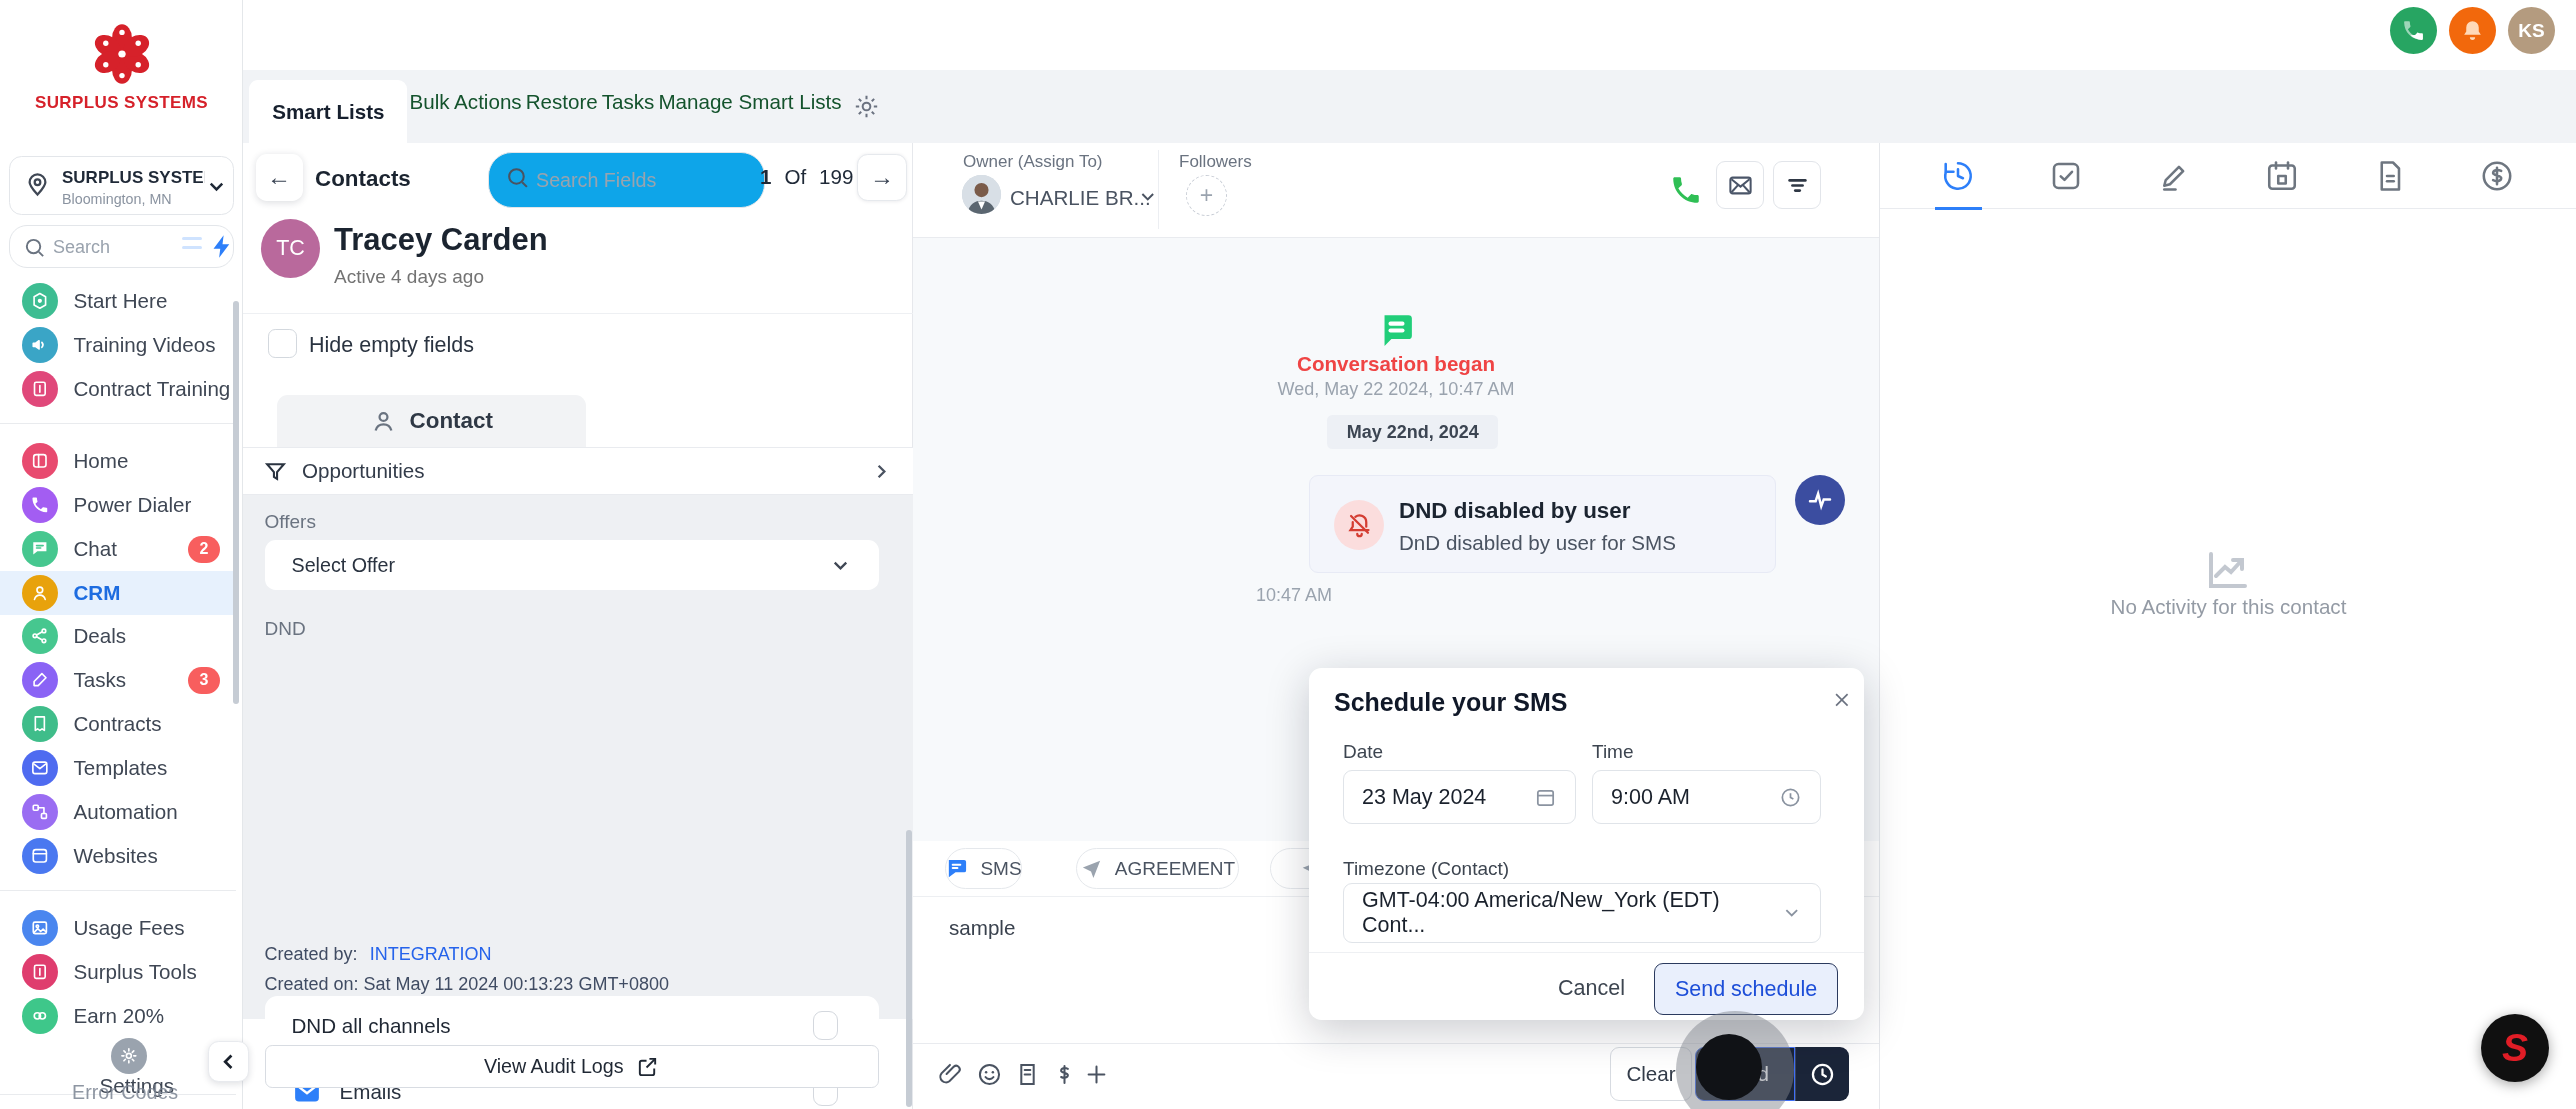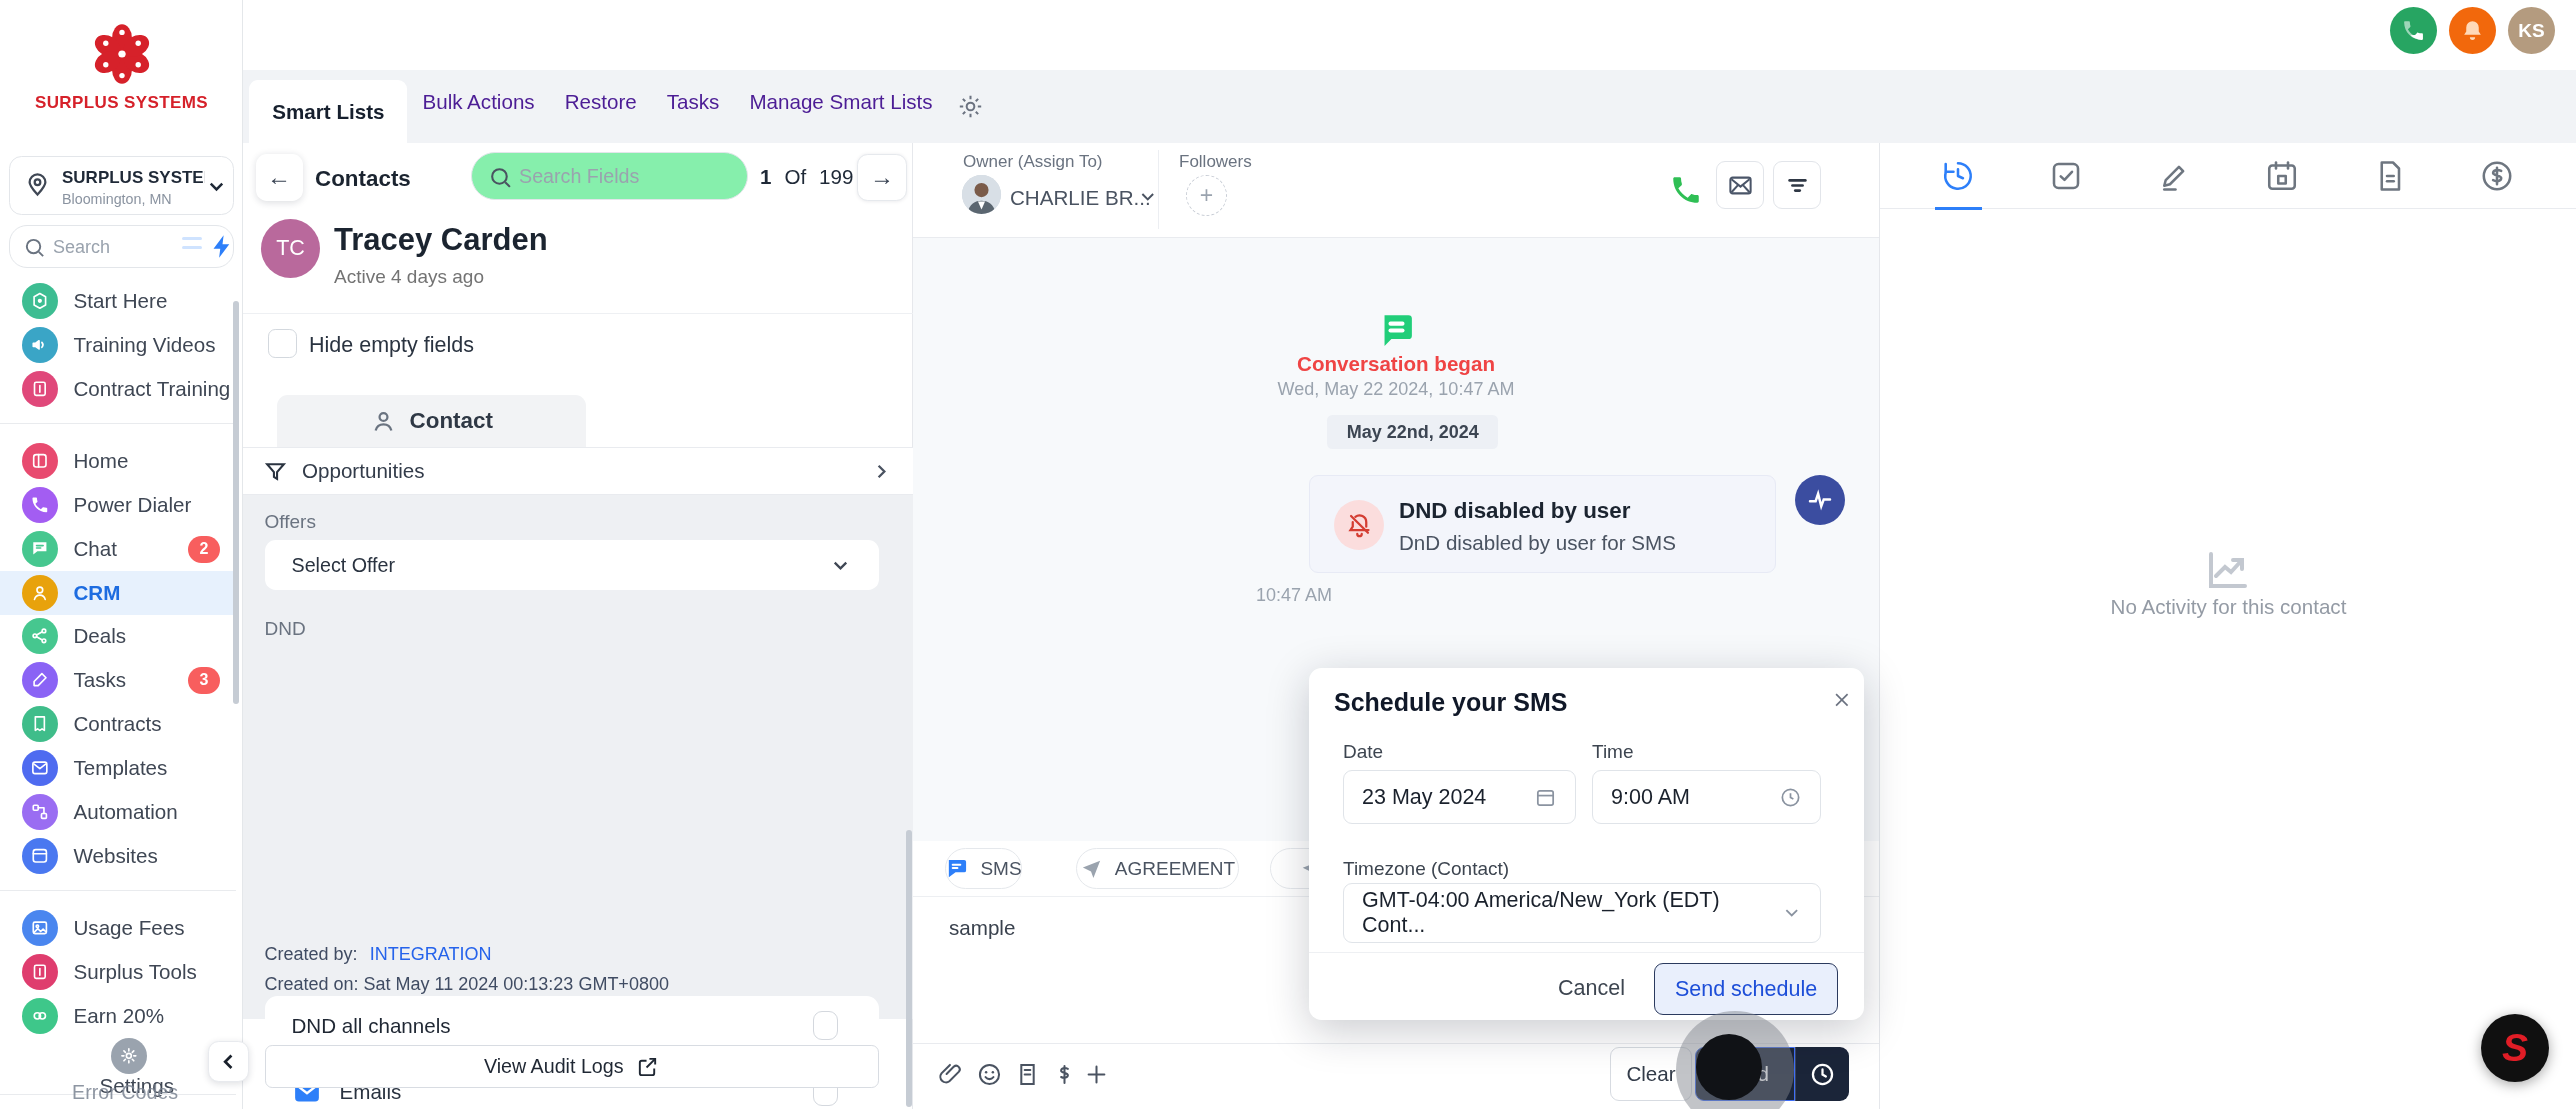--- a/index.html
+++ b/index.html
@@ -21,30 +21,30 @@
   .side-item.active .lbl{color:#1d6ce0;font-weight:600}
   .side-item .badge{margin-left:auto;margin-right:16px;background:#f85e5e;color:#fff;font-size:16px;font-weight:600;min-width:32px;height:27px;border-radius:13.4px;display:flex;align-items:center;justify-content:center}
   .side-divider{left:0;width:236px;height:0.9px;background:#e9ebee}
   .faded-label{left:72px;font-size:19.7px;color:#7b8492;opacity:.85}
   #side-scroll{left:233px;top:301px;width:6.3px;height:403px;background:#c6ccd4;border-radius:3.6px}
   #collapse-btn{left:208px;top:1041px;width:41px;height:41px;background:#fff;border:0.9px solid #e8eaee;border-radius:10.7px;box-shadow:0 1.8px 7.2px rgba(20,30,50,.14);display:flex;align-items:center;justify-content:center;z-index:9}
   
   #topstrip{left:243px;top:0;width:2333px;height:70px;background:#fff}
   .tcircle{width:47px;height:47px;border-radius:50%;top:7.2px;display:flex;align-items:center;justify-content:center;color:#fff;font-size:19px;font-weight:600}
   #navband{left:243px;top:70px;width:2333px;height:73px;background:#f1f3f6;display:flex;align-items:flex-end;padding-left:6.3px}
-  .nav-tab{font-size:20.6px;color:#4c1d95;padding:0 15px;height:82px;display:flex;align-items:center;cursor:pointer}
+  .nav-tab{font-size:20.6px;color:#14532d;padding:0 2px;height:82px;display:flex;align-items:center;cursor:pointer}
   .nav-tab.active{background:#fff;border-radius:9px 9px 0 0;height:63px;font-weight:700;color:#17202e;padding:0 23px}
   #nav-gear{margin-left:9px;height:73px;display:flex;align-items:center;cursor:pointer}
   
   #cpanel{left:243px;top:143px;width:670px;height:966px;background:#fff;border-right:0.9px solid #e6e8ec}
   .sq-btn{background:#fff;border-radius:10.7px;display:flex;align-items:center;justify-content:center;font-size:24px;color:#374151}
   #cp-back{left:12.5px;top:10.7px;width:47px;height:47px;box-shadow:0 1.8px 7.2px rgba(20,30,50,.14)}
   #cp-next{left:614px;top:10.7px;width:50px;height:47px;border:0.9px solid #e6e9ed;box-shadow:0 0.9px 3.6px rgba(20,30,50,.08)}
   #cp-title{left:72px;top:23px;font-size:22.4px;font-weight:700;color:#1b2430}
-  #cp-search{left:228px;top:9px;width:277px;height:48px;border:1.3px solid #e2e6ea;border-radius:24px;background:#86efac}
+  #cp-search{left:245px;top:9px;width:277px;height:56px;border:1.3px solid #e2e6ea;border-radius:24px;background:#0ea5e9}
   #cp-search input{position:absolute;left:47px;top:0;width:219px;height:100%;border:none;outline:none;font-size:19.7px;color:#374151;background:transparent;font-family:inherit}
   #cp-search input::placeholder{color:#9aa3ae}
   #cp-pag{left:517px;top:21.5px;font-size:20.6px;color:#1f2937}
   #cp-avatar{left:18px;top:76px;width:59px;height:59px;border-radius:50%;background:#b9699c;color:#fff;font-size:21.5px;display:flex;align-items:center;justify-content:center}
   #cp-name{left:91px;top:79px;font-size:31px;font-weight:700;color:#1b2430}
   #cp-status{left:91px;top:123px;font-size:19px;color:#737373}
   .hdivider{height:0.9px;background:#eef0f3}
   .checkbox{width:29px;height:29px;border:1.8px solid #d3d8de;border-radius:7.2px;background:#fff}
   .cb-sm{width:25px;height:29px;border:1.8px solid #d4d8de;border-radius:9px;background:#fff}
   #cp-tab{left:34px;top:252px;width:309px;height:52px;background:#f2f3f5;border-radius:10.7px 10.7px 0 0;display:flex;align-items:center;justify-content:center;gap:12.5px}

